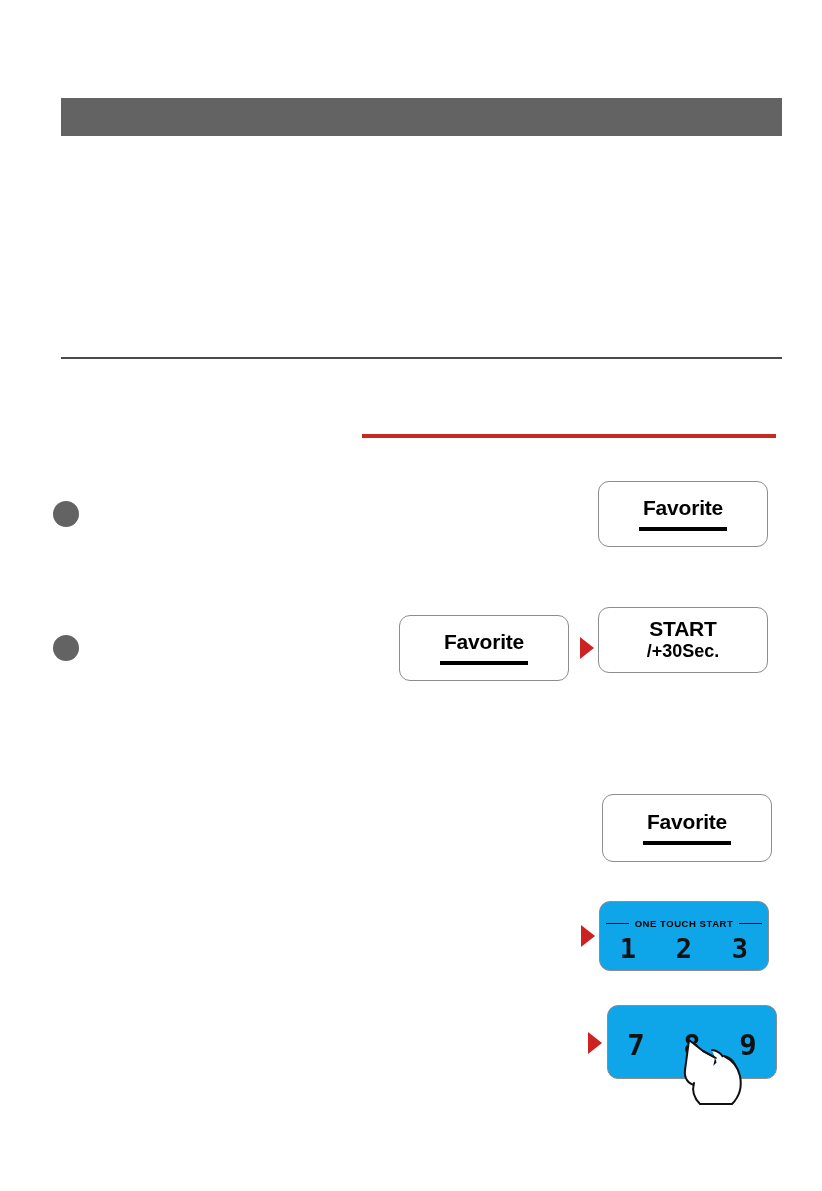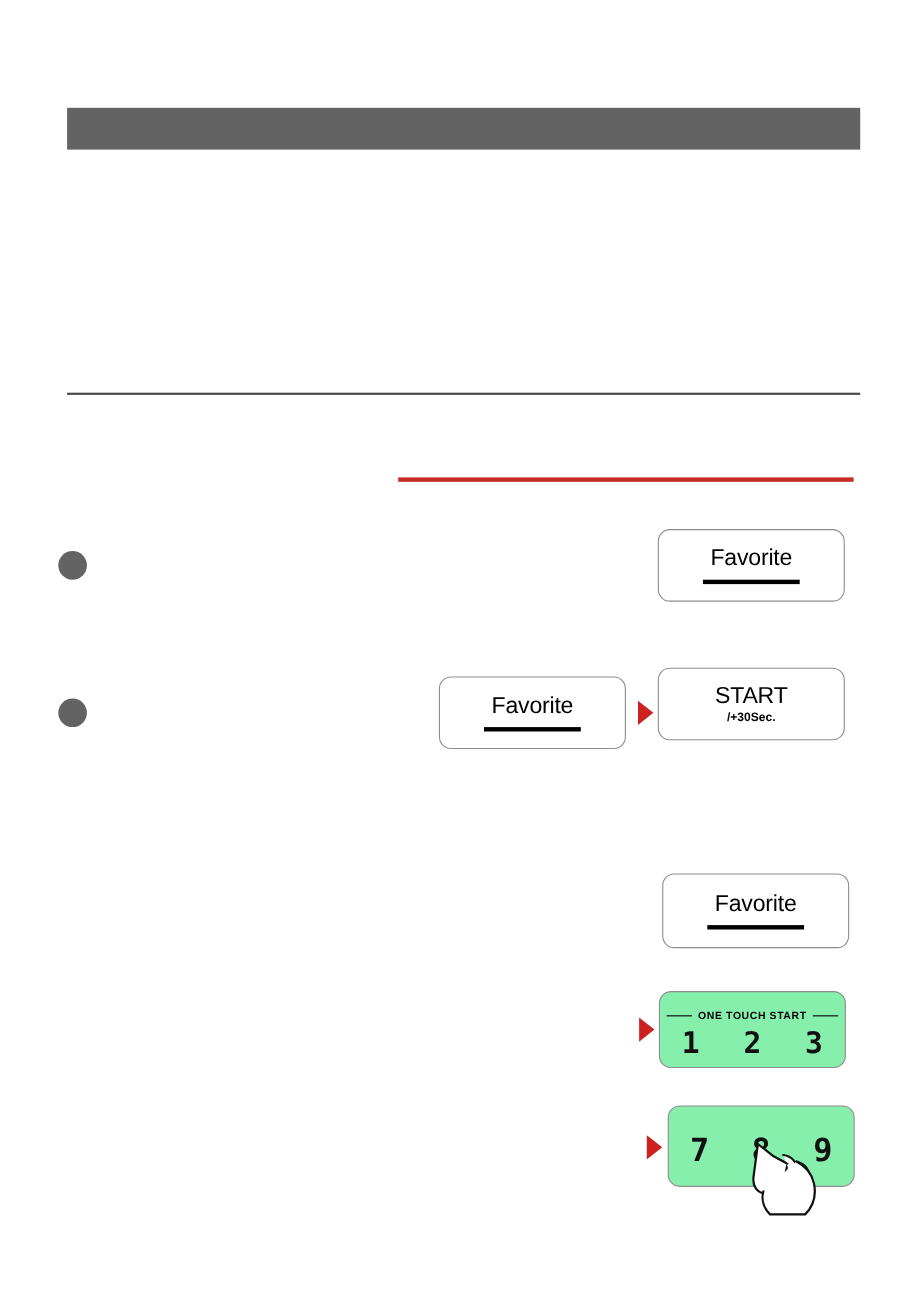--- a/index.html
+++ b/index.html
@@ -88,31 +88,31 @@
     background: #ffffff;
     border: 1.4px solid #8d8d8d;
     border-radius: 11px;
     display: flex;
     flex-direction: column;
     align-items: center;
     justify-content: center;
   }
   .key-label {
     color: #000000;
-    font-weight: normal;
+    font-weight: bold;
     text-align: center;
     letter-spacing: -0.2px;
     line-height: 1.08;
   }
   .key-label.lg { font-size: 21px; }
   .key-label.md { font-size: 20px; }
   .key-sub {
     color: #000000;
     font-weight: bold;
-    font-size: 11px;
+    font-size: 18px;
     text-align: center;
     line-height: 1.1;
     margin-top: 1px;
   }
   .key-underline {
     background: #000000;
     height: 4px;
     margin-top: 7px;
   }
 
@@ -123,21 +123,21 @@
     height: 0;
     border-top: 11px solid transparent;
     border-bottom: 11px solid transparent;
     border-left: 14px solid #cc2222;
   }
 
   
   .keypad {
     position: absolute;
     box-sizing: border-box;
-    background: #86efac;
+    background: #0ea5e9;
     border: 1.4px solid #8d8d8d;
     border-radius: 11px;
     overflow: hidden;
   }
   .keypad-caption-row {
     position: absolute;
     left: 0;
     right: 0;
     top: 16px;
     display: flex;

